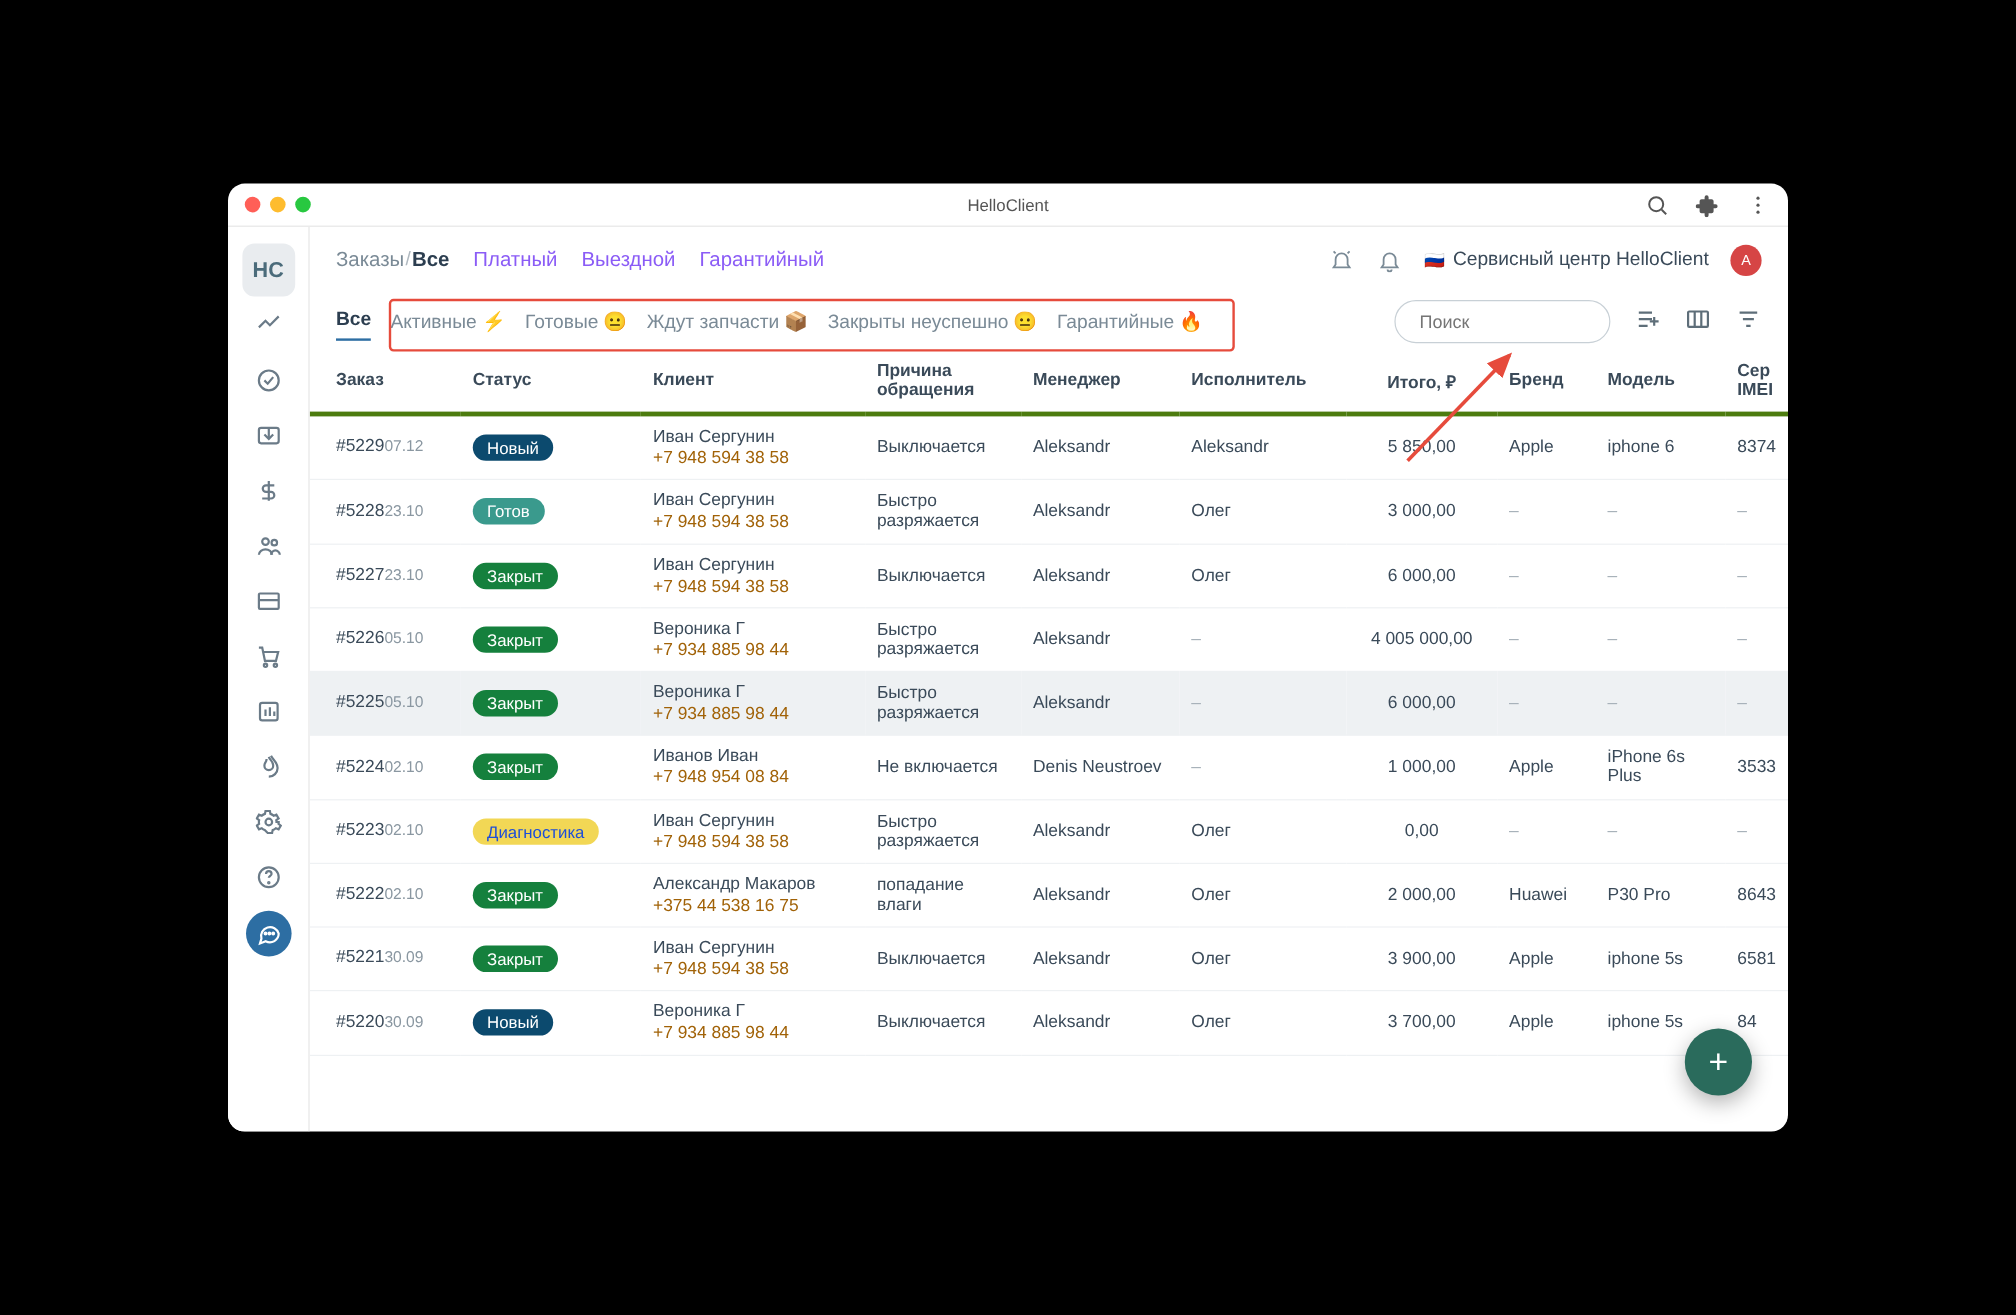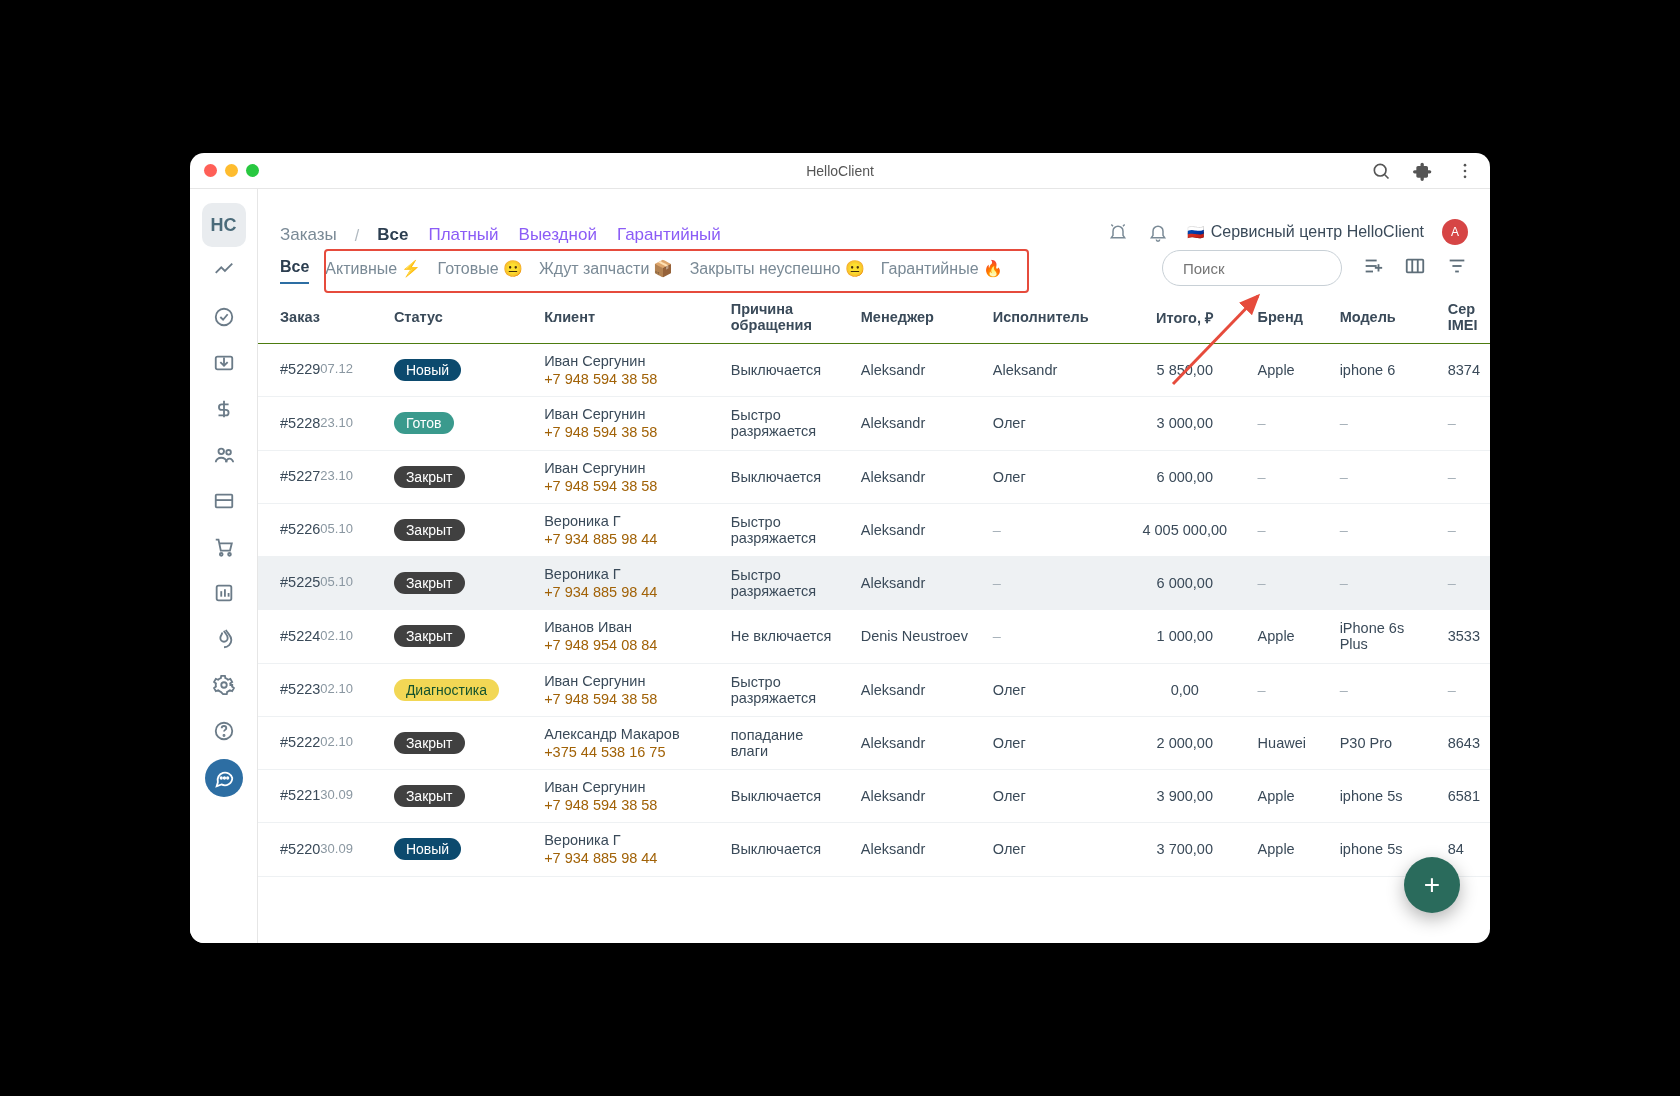--- a/index.html
+++ b/index.html
@@ -60,22 +60,22 @@
     justify-content:center; color:#6b7b88; border-radius:10px;
     cursor:pointer;
   }
   .side-ic.chat {
     background:#2d6ea3; color:#fff; border-radius:50%;
     width:38px; height:38px; margin-top:4px;
   }
   .side-ic svg { width:22px; height:22px }
   .main { flex:1; display:flex; flex-direction:column; overflow:hidden; position:relative }
   .topbar {
-    display:flex; align-items:flex-end; height:56px; padding:0 22px;
-    gap:18px; color:#7a8a96;
+    display:flex; align-items:center; height:56px; padding:0 22px;
+    gap:1px; color:#7a8a96;
   }
   .topbar .crumb { font-size:17px }
   .topbar .slash { color:#b0b9c0 }
   .topbar .tabs1 { display:flex; gap:20px; font-size:17px }
   .topbar .tabs1 a { color:#8b5cf6; text-decoration:none; cursor:pointer }
   .topbar .tabs1 a.active { color:#2c3e50; font-weight:600 }
   .topbar .right { margin-left:auto; display:flex; align-items:center; gap:18px }
   .flag { font-size:14px }
   .ava { width:26px; height:26px; border-radius:50%; background:#d64545; color:#fff; display:flex; align-items:center; justify-content:center; font-size:12px }
   .filterbar {
@@ -93,37 +93,37 @@
     display:flex; gap:6px;
     border:1.5px solid #c8d0d6; border-radius:22px;
     height:36px; padding:0 14px; width:180px; color:#8a97a1;
   }
   .ibtn { color:#5e6e79; cursor:pointer }
   .ibtn svg { width:22px; height:22px }
   .table-wrap { flex:1; overflow:auto }
   table { border-collapse:collapse; width:100%; font-size:14.5px; color:#3a4a59 }
   thead th {
     text-align:left; font-weight:600; color:#3a4a59;
-    padding:10px 10px; border-bottom:1px solid #4d7c0f;
+    padding:10px 10px; border-bottom:4px solid #4d7c0f;
     white-space:nowrap;
   }
   thead th:first-child{padding-left:22px}
   tbody td { padding:8px 10px; border-bottom:1px solid #eef1f3; vertical-align:middle; white-space:nowrap }
   tbody td:first-child{padding-left:22px}
   tbody tr.hl { background:#eef1f3 }
   .ordid { display:flex; flex-direction:row; line-height:1.2 }
   .ordid .date { color:#8a97a1; font-size:13px }
   .status {
     display:inline-block; padding:3px 12px; border-radius:14px;
     color:#fff; font-size:14px;
   }
   .st-new { background:#0c4a6e }
   .st-ready { background:#3a9a8d }
-  .st-closed { background:#404040 }
-  .st-diag { background:#f2d755; color:#14532d }
+  .st-closed { background:#15803d }
+  .st-diag { background:#f2d755; color:#1d4ed8 }
   .client { line-height:1.25 }
   .phone { color:#a16207; cursor:pointer }
   .num-r { text-align:center }
   .dash { color:#a8b2ba }
   .fab {
     position:absolute; right:30px; bottom:30px;
     width:56px; height:56px; border-radius:50%;
     background:#2a6b5c; color:#fff; display:flex;
     align-items:center; justify-content:center;
     font-size:28px; box-shadow:0 6px 18px rgba(0,0,0,.3);

